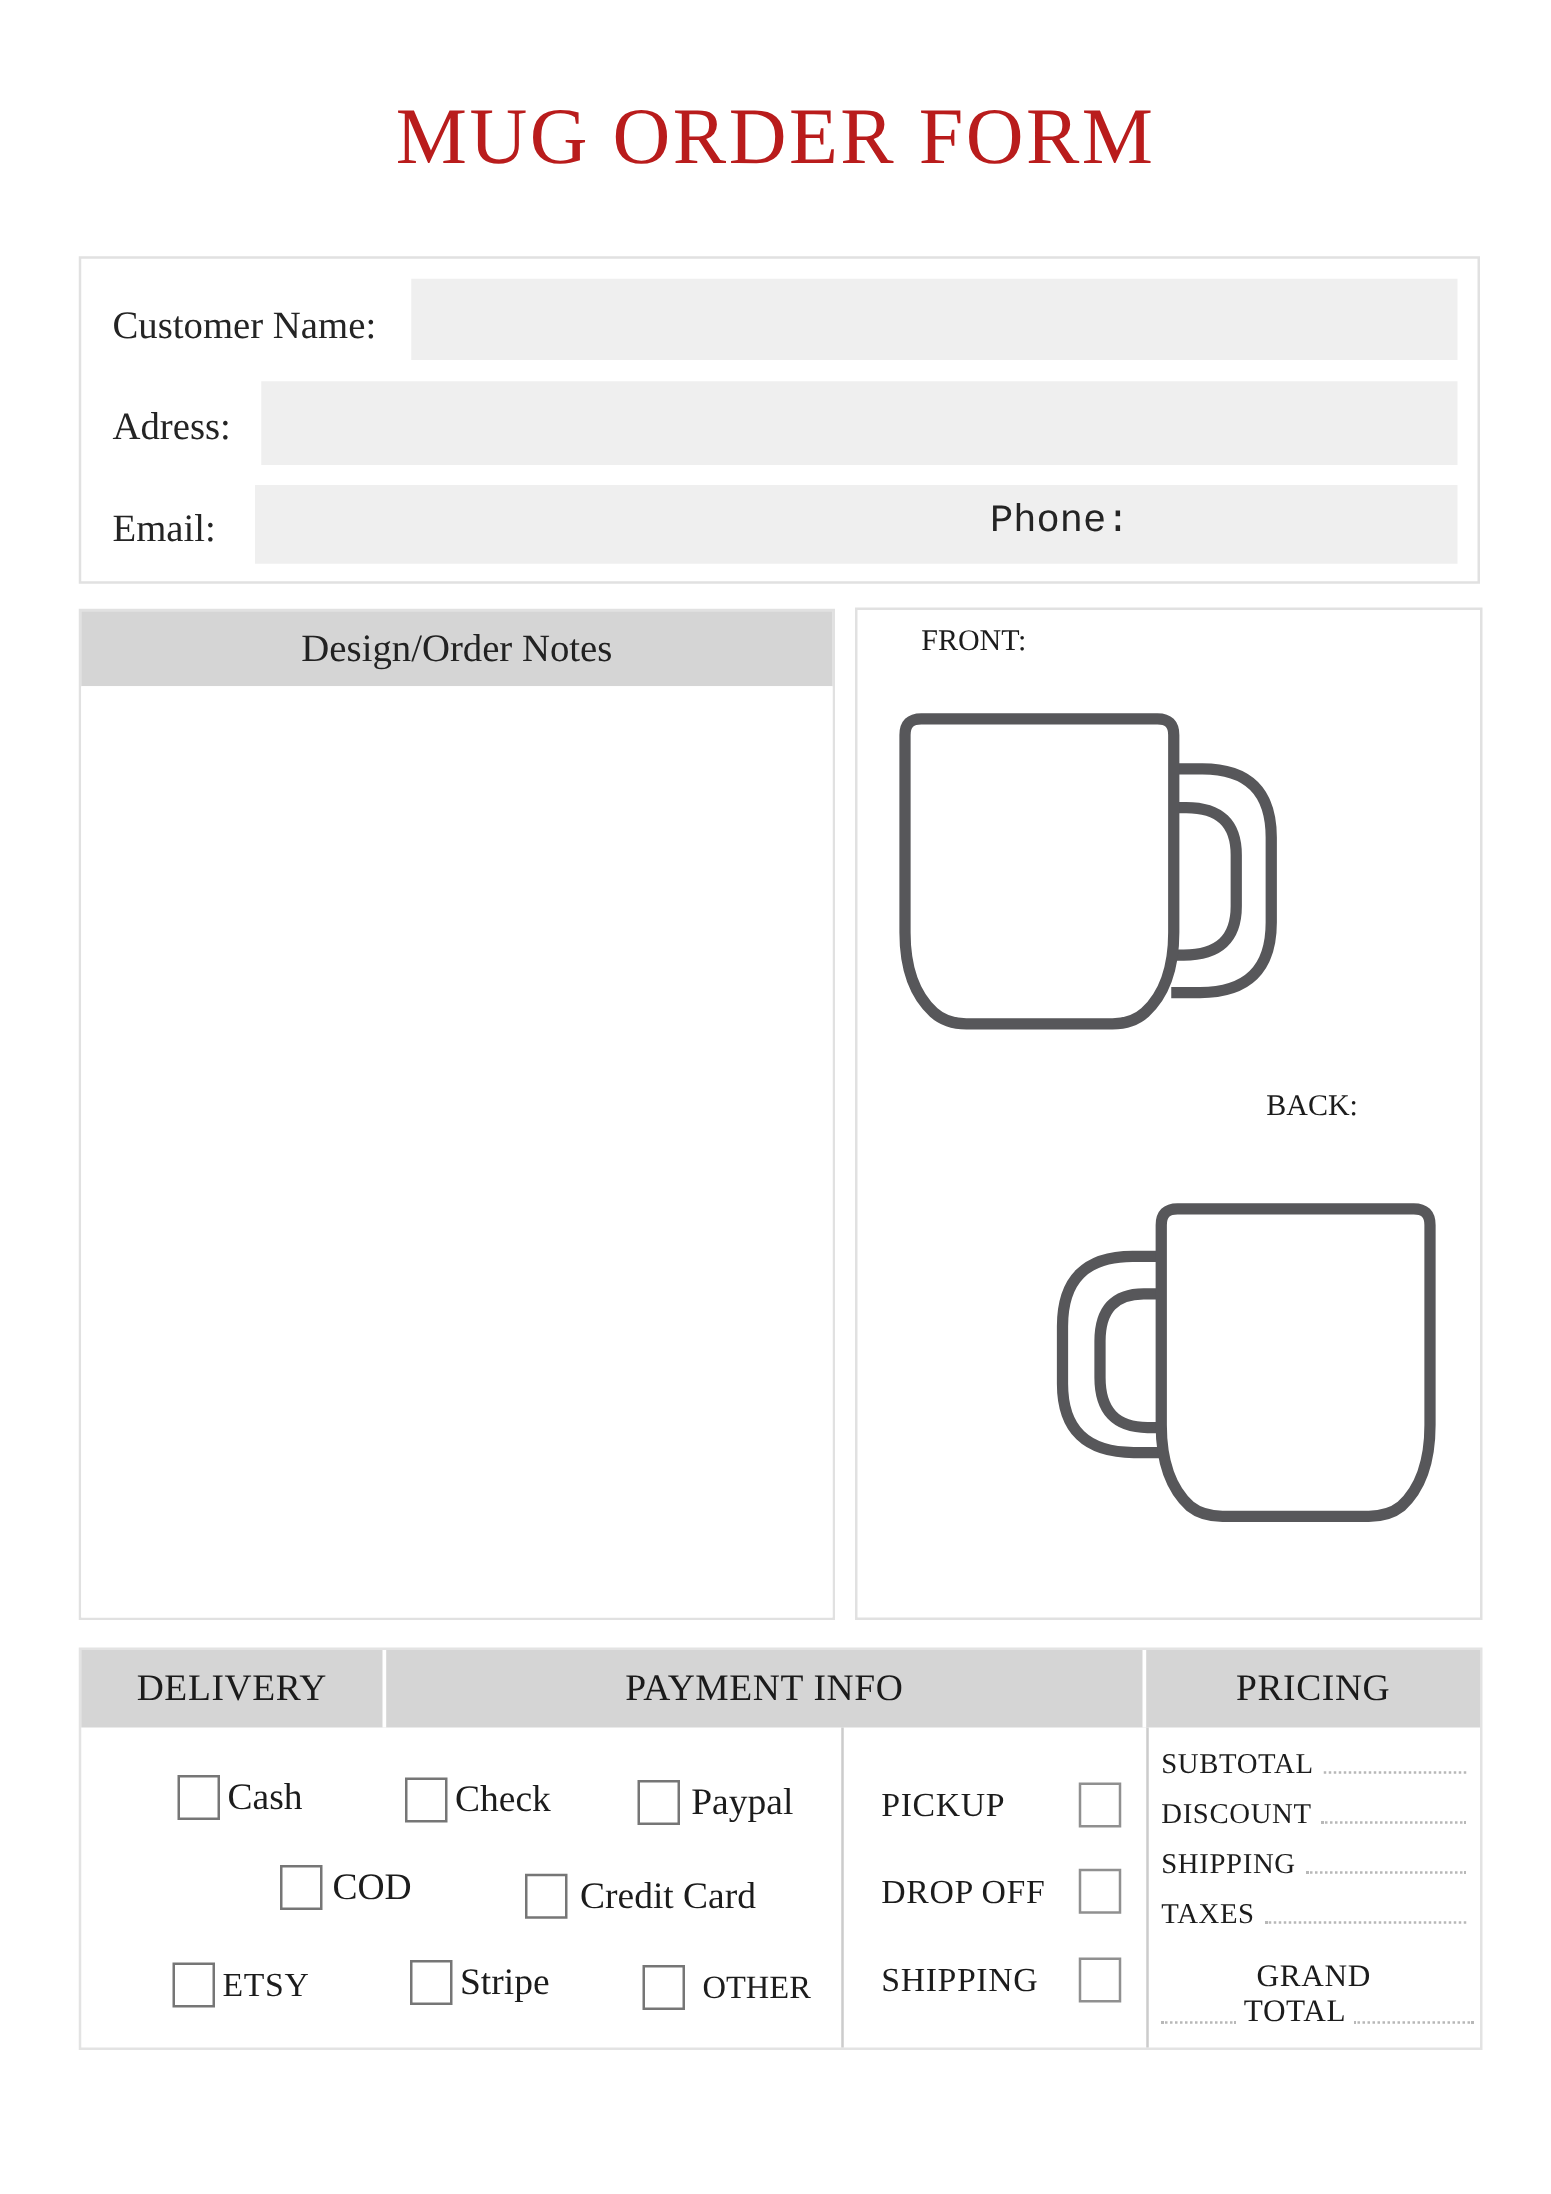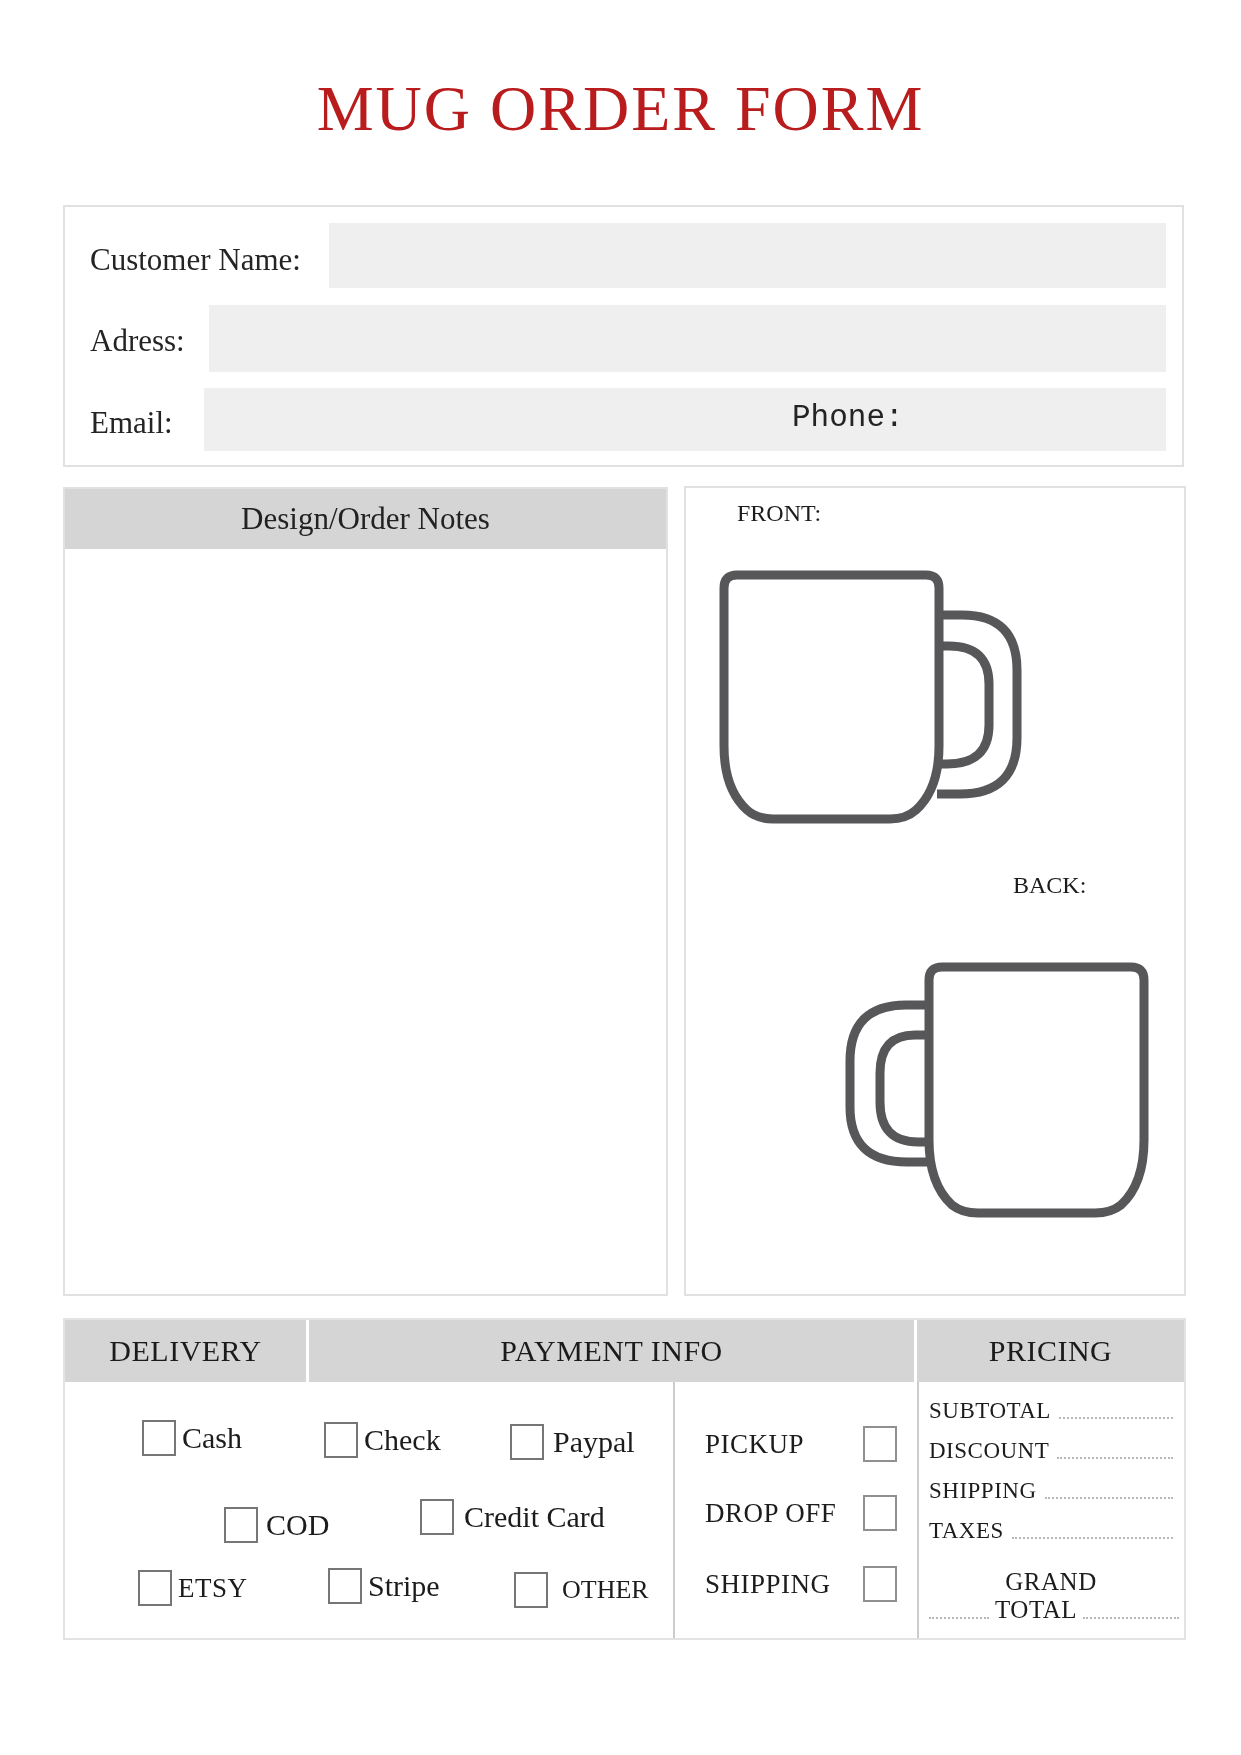--- a/index.html
+++ b/index.html
@@ -136,21 +136,21 @@
   </div>
   <div class="opt" style="left:259px;top:102px;">
     <div class="cb"></div>
     <div class="opt-label">Check</div>
   </div>
   <div class="opt" style="left:445px;top:104px;gap:9px;">
     <div class="cb"></div>
     <div class="opt-label">Paypal</div>
   </div>
 
-  <div class="opt" style="left:119px;top:187px;gap:8px;padding-left:40px;">
+  <div class="opt" style="left:119px;top:172px;gap:8px;padding-left:40px;">
     <div class="cb"></div>
     <div class="opt-label">COD</div>
   </div>
   <div class="opt" style="left:355px;top:179px;gap:10px;">
     <div class="cb"></div>
     <div class="opt-label">Credit Card</div>
   </div>
 
   <div class="opt" style="left:73px;top:250px;">
     <div class="cb"></div>

